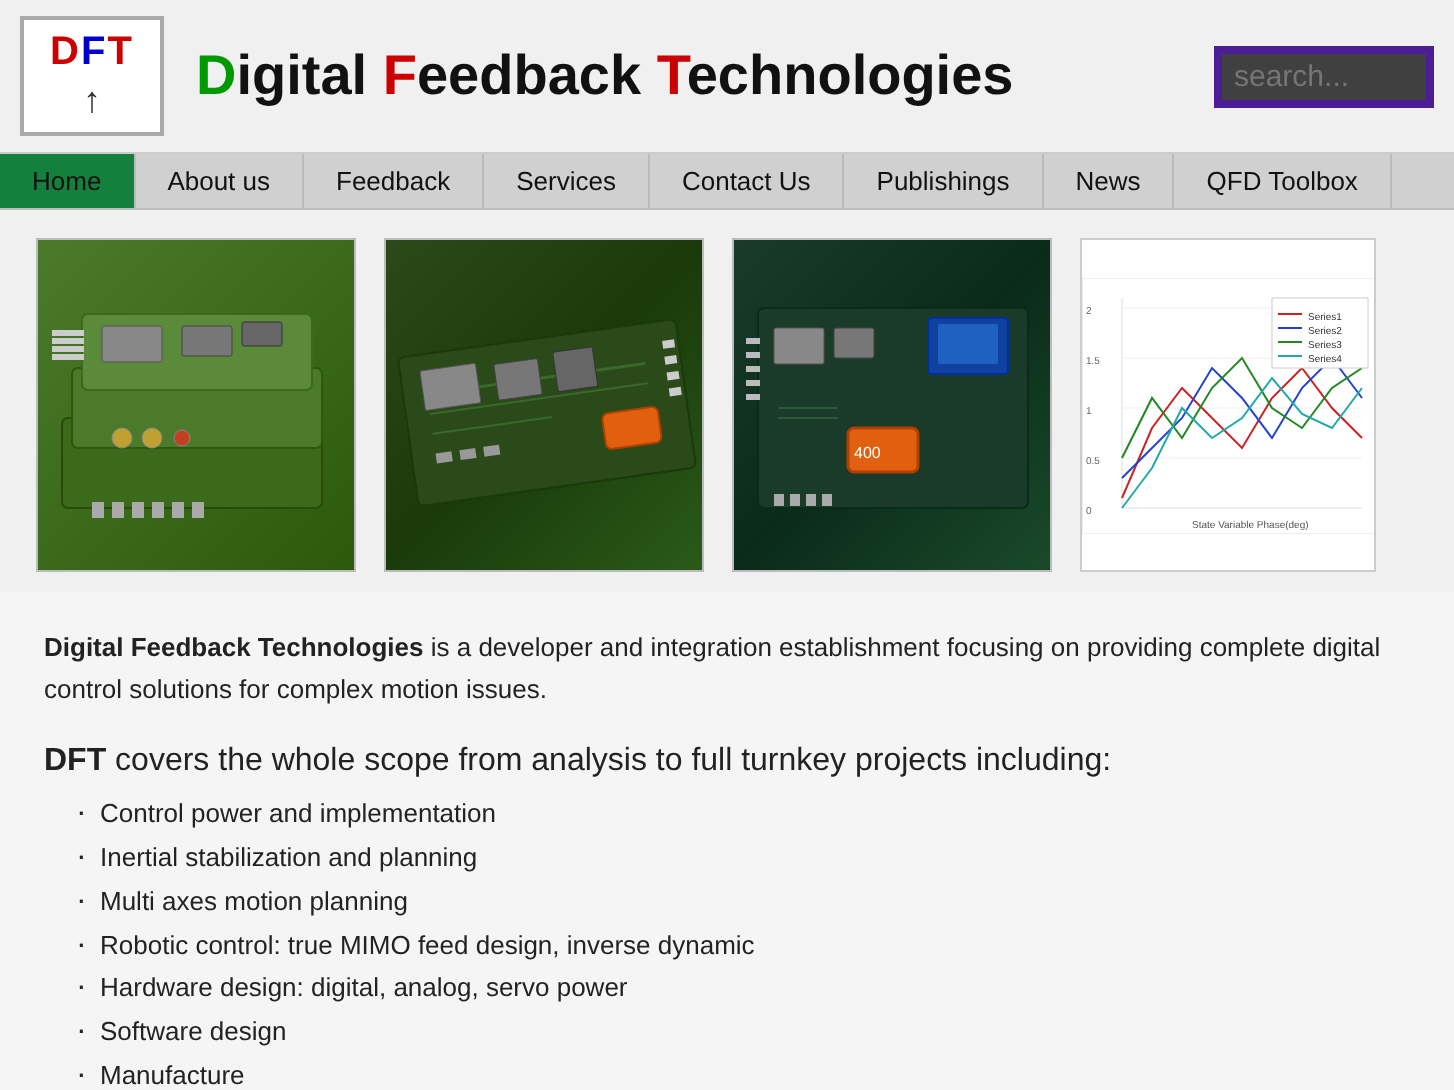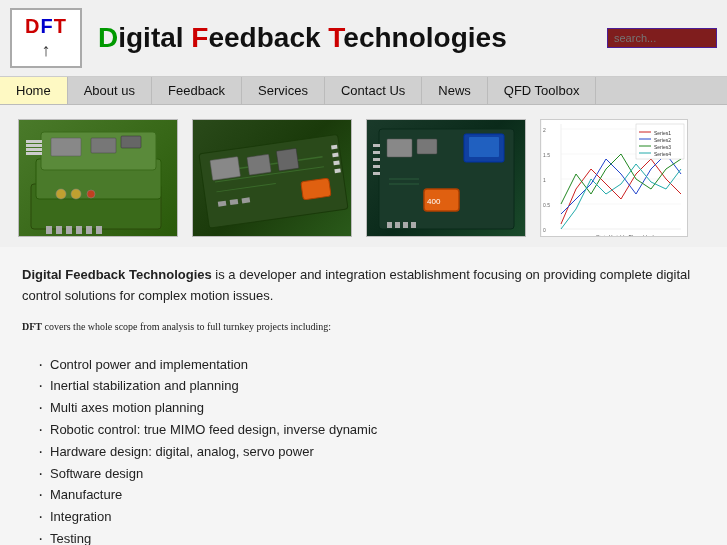--- a/index.html
+++ b/index.html
@@ -45,62 +45,62 @@
     }
     #site-title .d { color: #009900; }
     #site-title .f { color: #cc0000; }
     #site-title .t { color: #cc0000; }
     #site-title .black { color: #111; }
     #search-area {
       display: flex;
       align-items: center;
     }
     #search-input {
-      border: 1px solid #4c1d95;
+      border: 4px solid #4c1d95;
       padding: 3px 6px;
-      font-size: 11px;
+      font-size: 15px;
       color: #aaa;
       width: 110px;
-      background: #7f1d1d;
+      background: #404040;
     }
 
     
     #navbar {
       background: #d0d0d0;
       border-bottom: 1px solid #bbb;
       display: flex;
       align-items: stretch;
     }
     .nav-item {
       padding: 6px 16px;
       font-size: 13px;
       font-weight: 500;
       color: #111;
       cursor: pointer;
       border-right: 1px solid #bbb;
       white-space: nowrap;
     }
-    .nav-item.active { background: #fef9c3; }
+    .nav-item.active { background: #15803d; }
 
     
     #main {
       background: #f5f5f5;
       padding: 0;
     }
 
     
     #images-row {
       display: flex;
       gap: 0;
       padding: 14px 18px 10px 18px;
       background: #f0f0f0;
     }
     .product-img {
       width: 160px;
-      height: 118px;
+      height: 167px;
       background: #c8d8b0;
       border: 1px solid #bbb;
       margin-right: 14px;
       display: flex;
       align-items: center;
       justify-content: center;
       overflow: hidden;
     }
     
     .pcb-1 {
@@ -124,23 +124,22 @@
     #content-area {
       padding: 18px 22px 20px 22px;
       background: #f5f5f5;
       line-height: 1.6;
     }
     #intro-text {
       margin-bottom: 12px;
       font-size: 13px;
     }
     #dft-scope {
-      margin-bottom: 20px;
-      font-size: 10px;
-      font-family: Liberation Serif, serif;
+      margin-bottom: 4px;
+      font-size: 16px;
     }
     #bullet-list {
       list-style: none;
       padding-left: 16px;
       font-size: 13px;
     }
     #bullet-list li {
       position: relative;
       padding-left: 12px;
       margin-bottom: 1px;
@@ -177,20 +176,21 @@
     <input type="text" id="search-input" placeholder="search..." style="">
   </div>
 </div>
 
 <div id="navbar">
   <div class="nav-item active">Home</div>
   <div class="nav-item">About us</div>
   <div class="nav-item">Feedback</div>
   <div class="nav-item">Services</div>
   <div class="nav-item">Contact Us</div>
+  <div class="nav-item">Publishings</div>
   <div class="nav-item">News</div>
   <div class="nav-item">QFD Toolbox</div>
 </div>
 
 <div id="main">
 
   <div id="images-row">
 
     <div class="product-img pcb-1">
       <svg width="155" height="128" viewBox="0 0 155 128" xmlns="http://www.w3.org/2000/svg">

